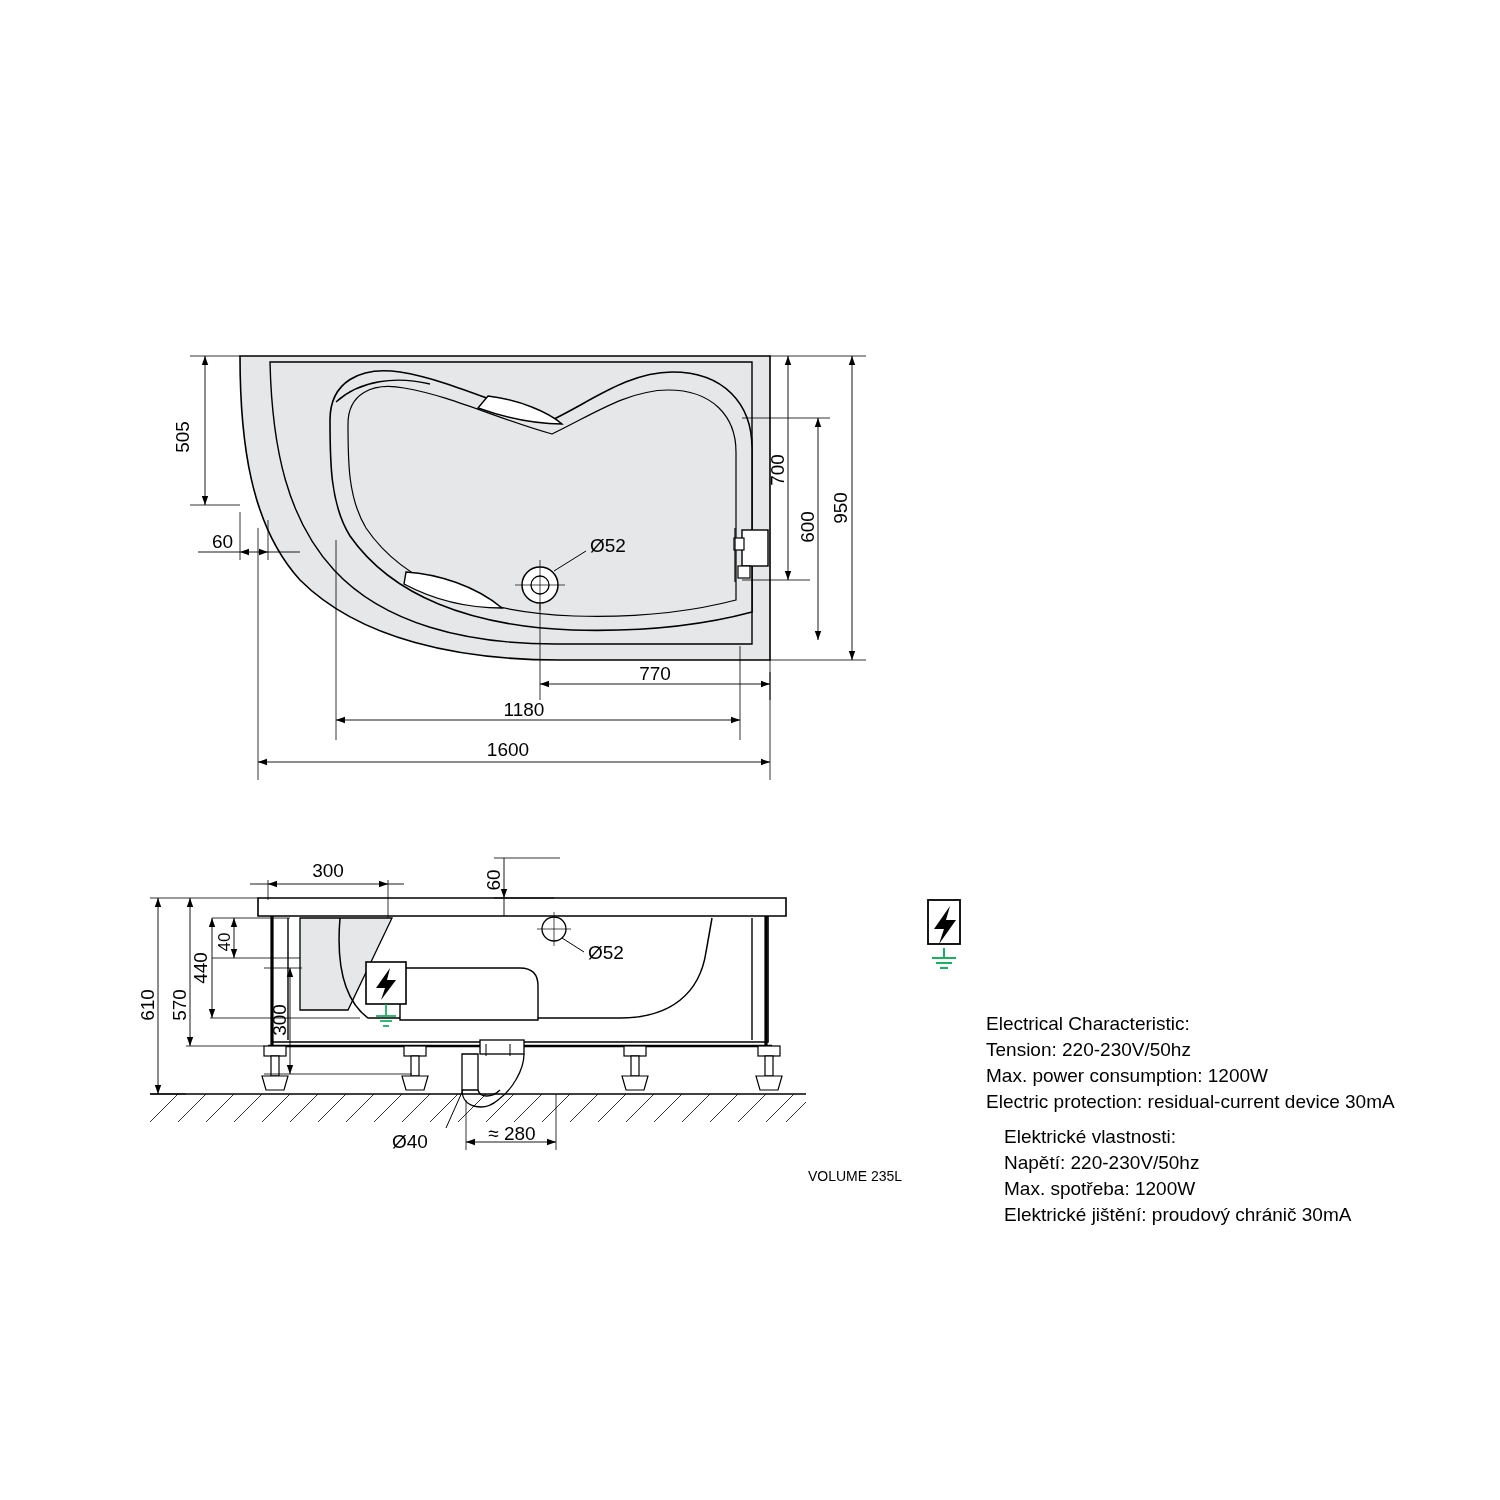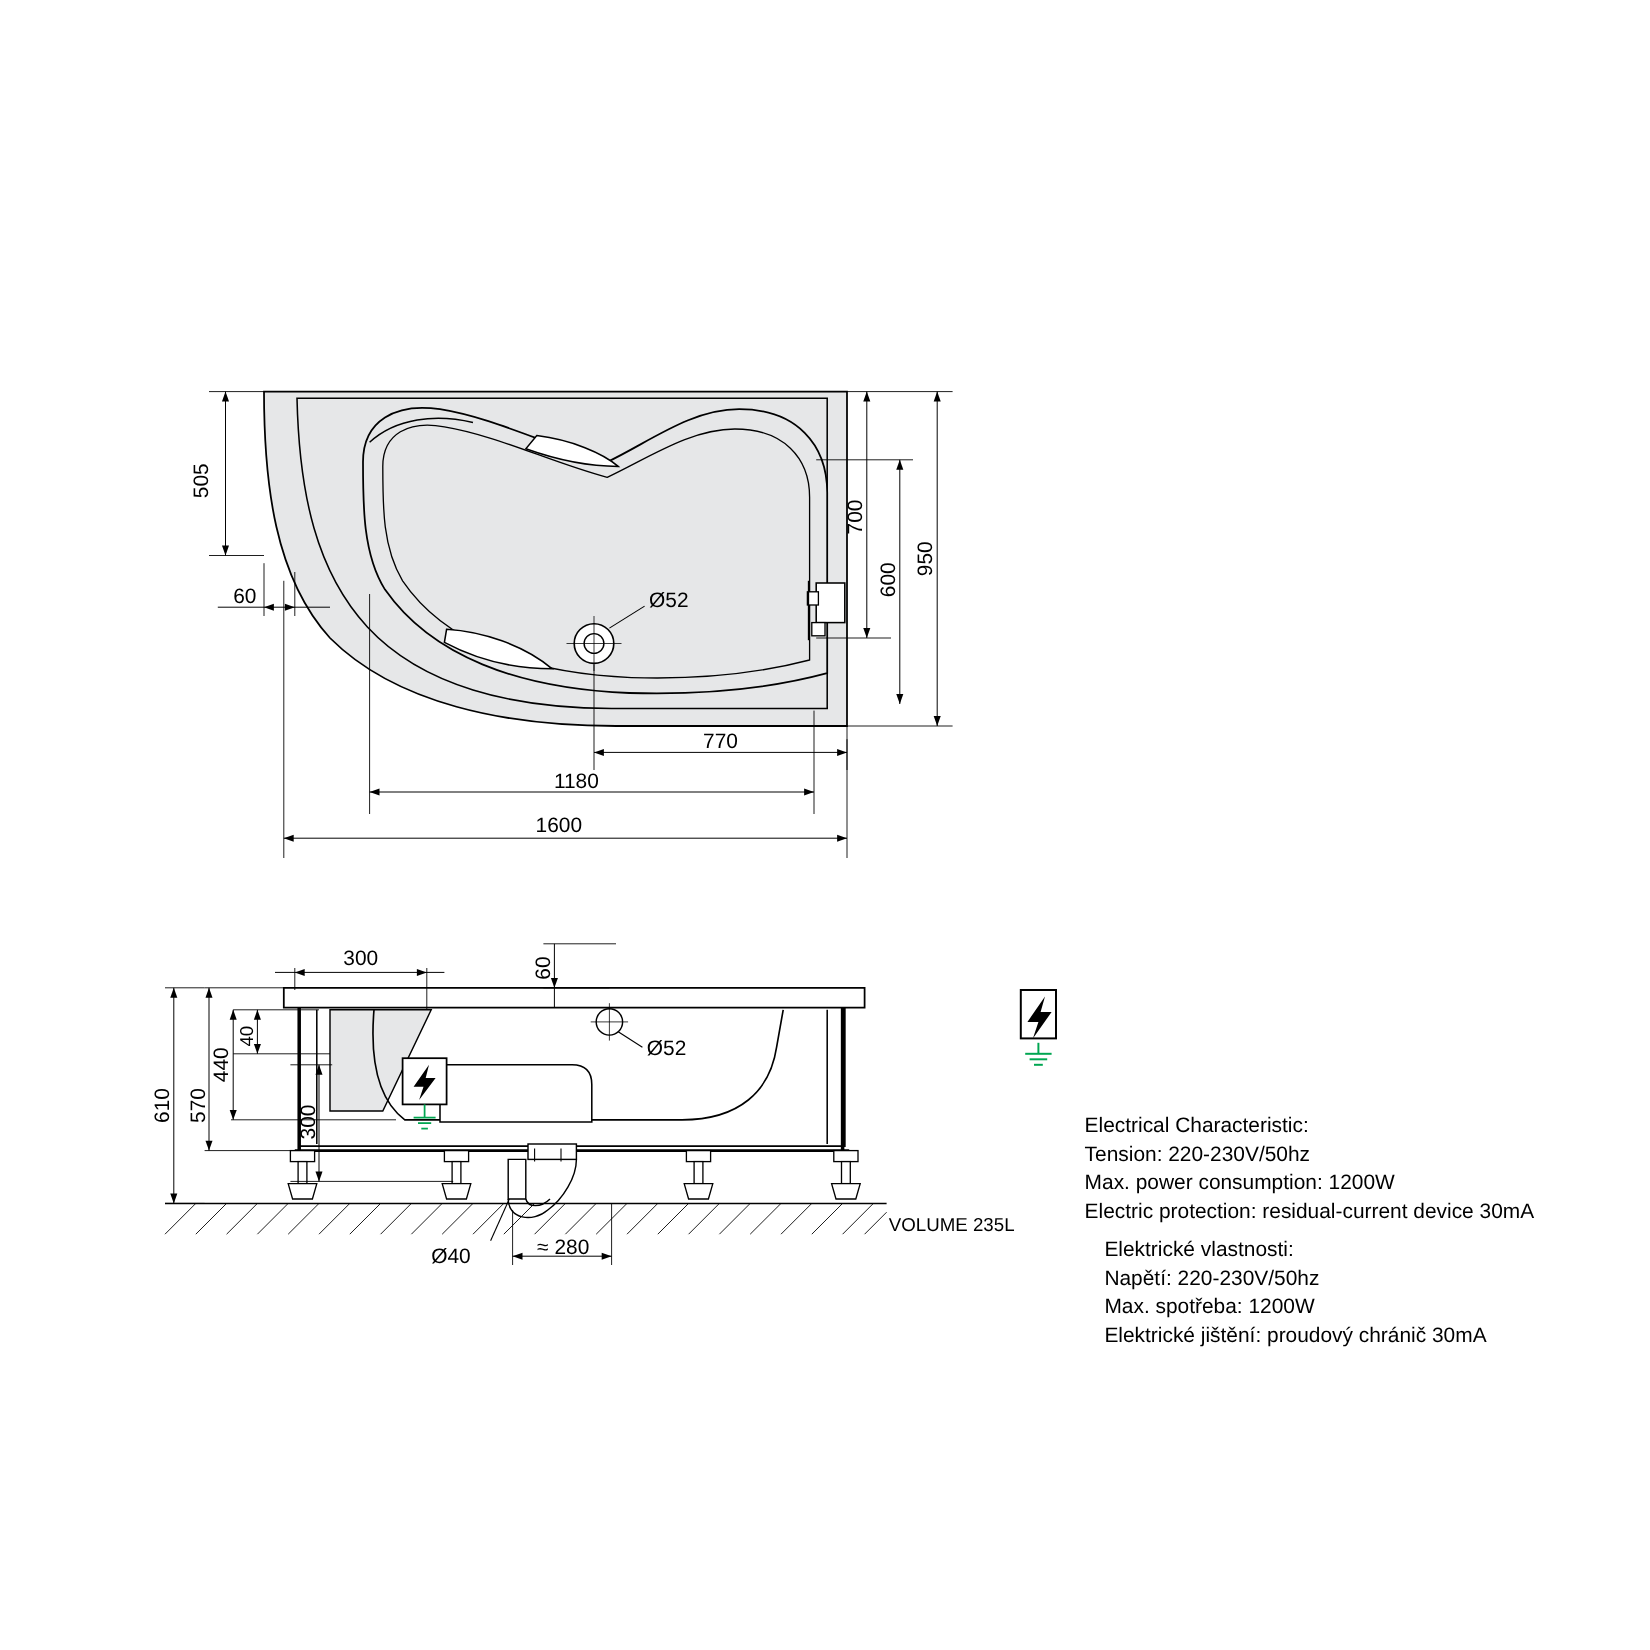--- a/index.html
+++ b/index.html
@@ -44,22 +44,22 @@
     position: absolute;
     font-family: "Liberation Sans", sans-serif;
     font-size: 19px;
     line-height: 26px;
     color: #000000;
     white-space: pre-line;
   }
   .volume-label {
     position: absolute;
     left: 808px;
-    top: 1104px;
-    font-size: 17px;
+    top: 1168px;
+    font-size: 14px;
     font-family: "Liberation Sans", sans-serif;
   }
   .cable-note {
     position: absolute;
     left: 966px;
     top: 851px;
     width: 430px;
   }
   .cable-note .ln { display: block; }
   .elec-note {

